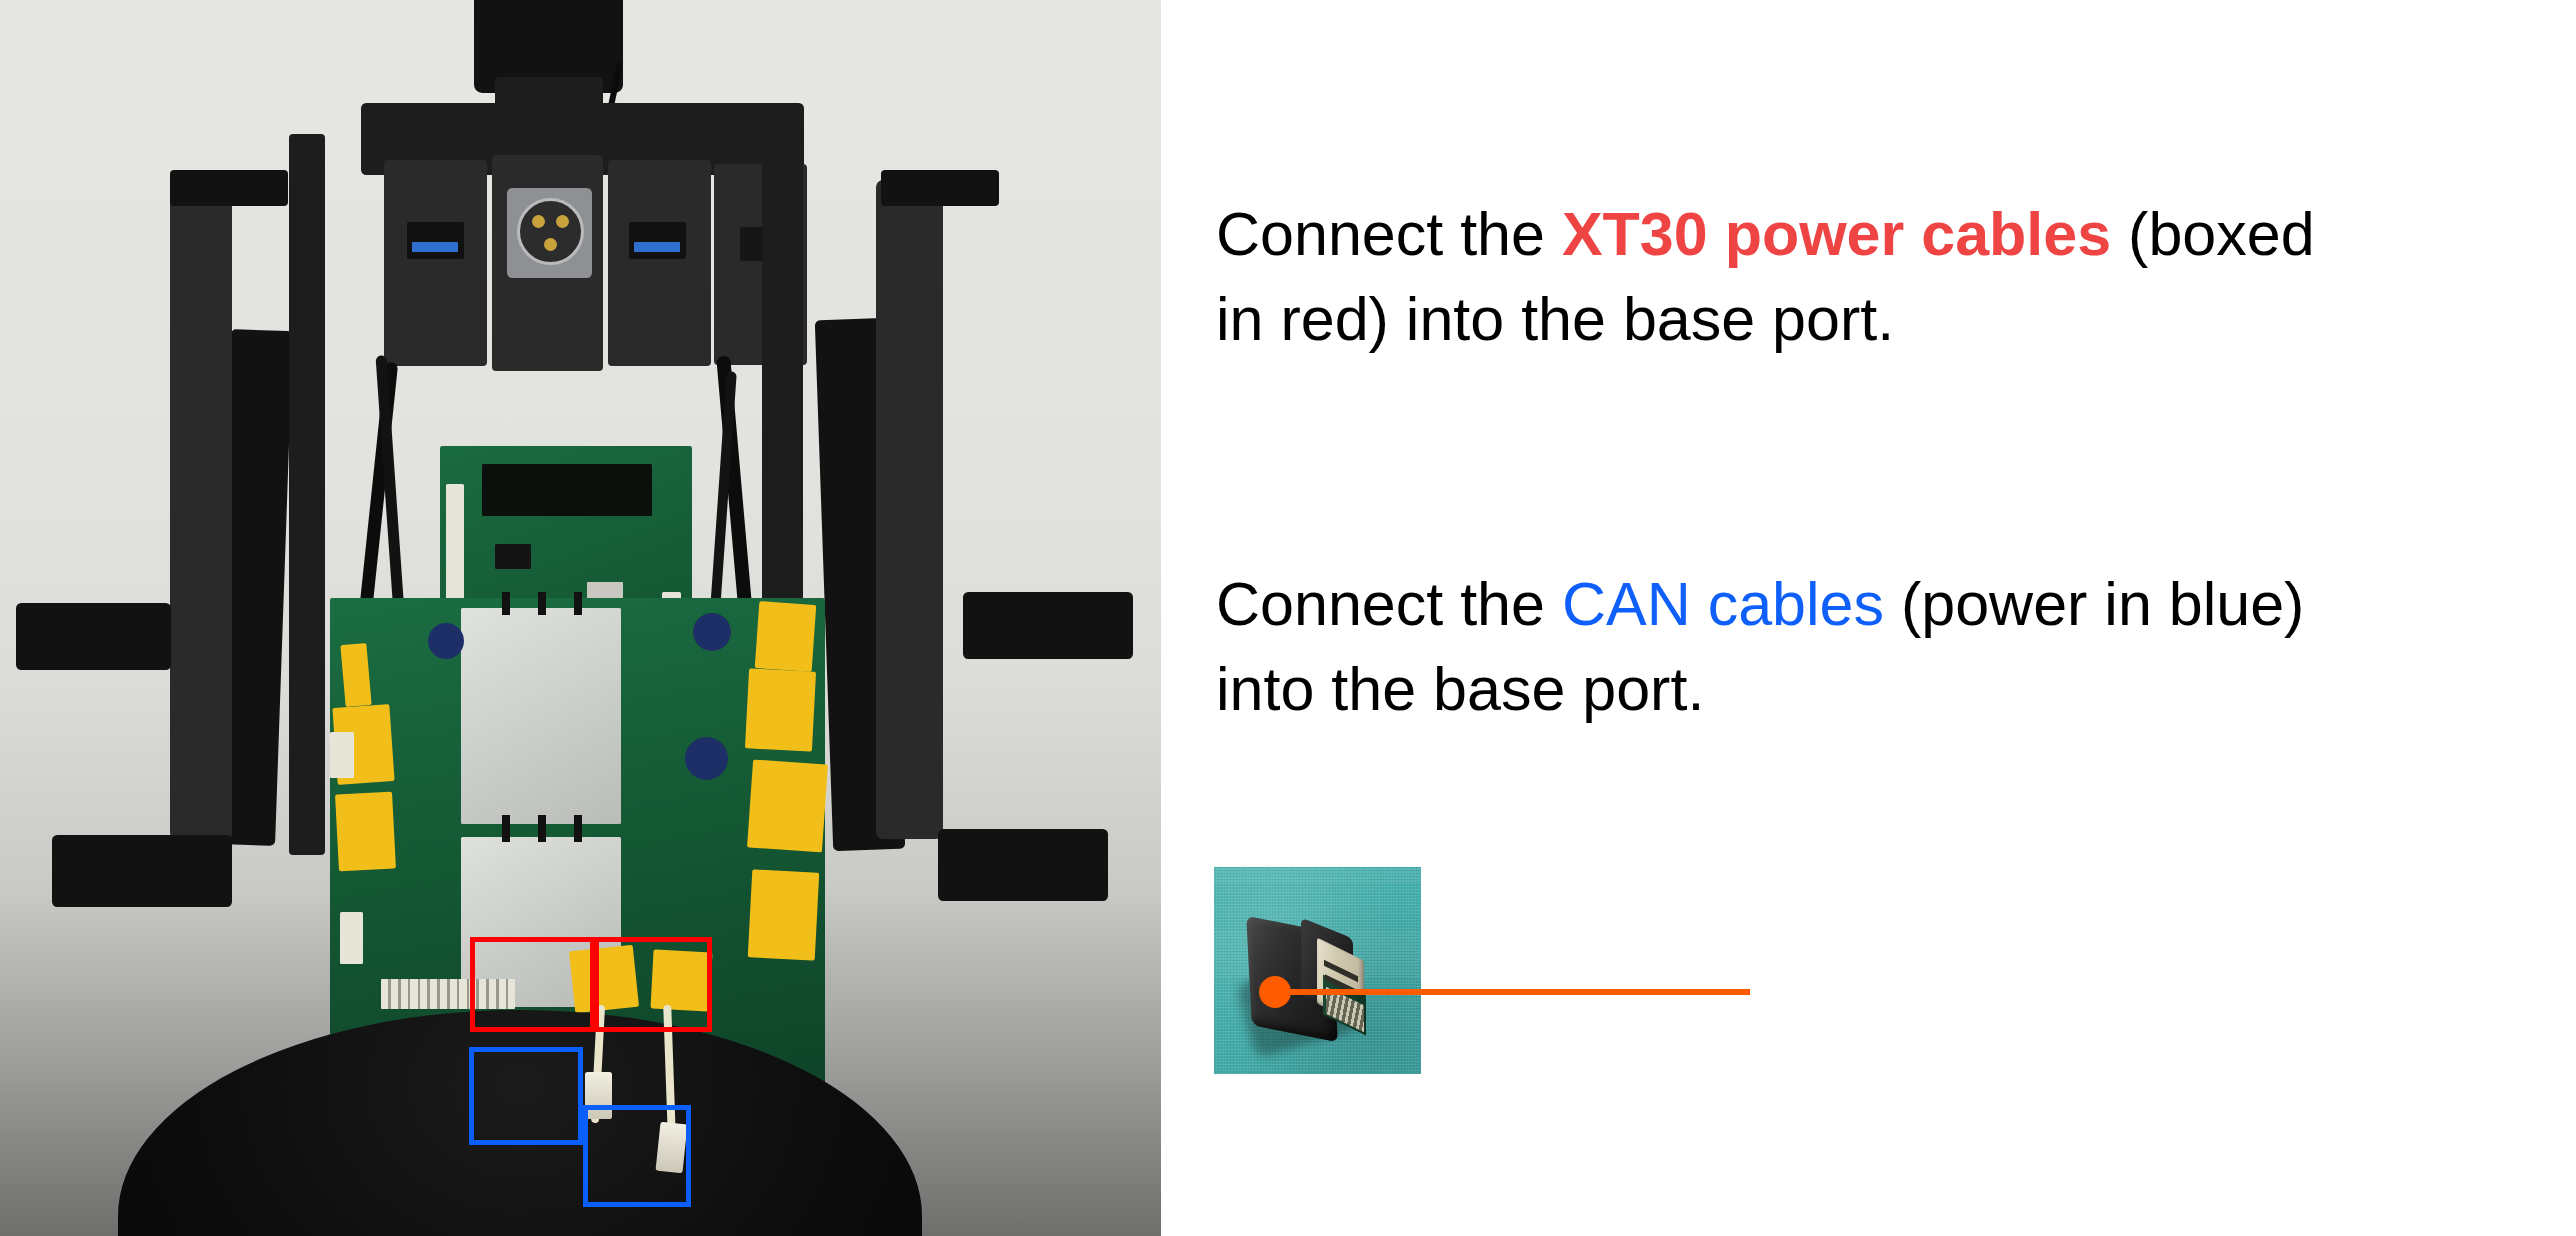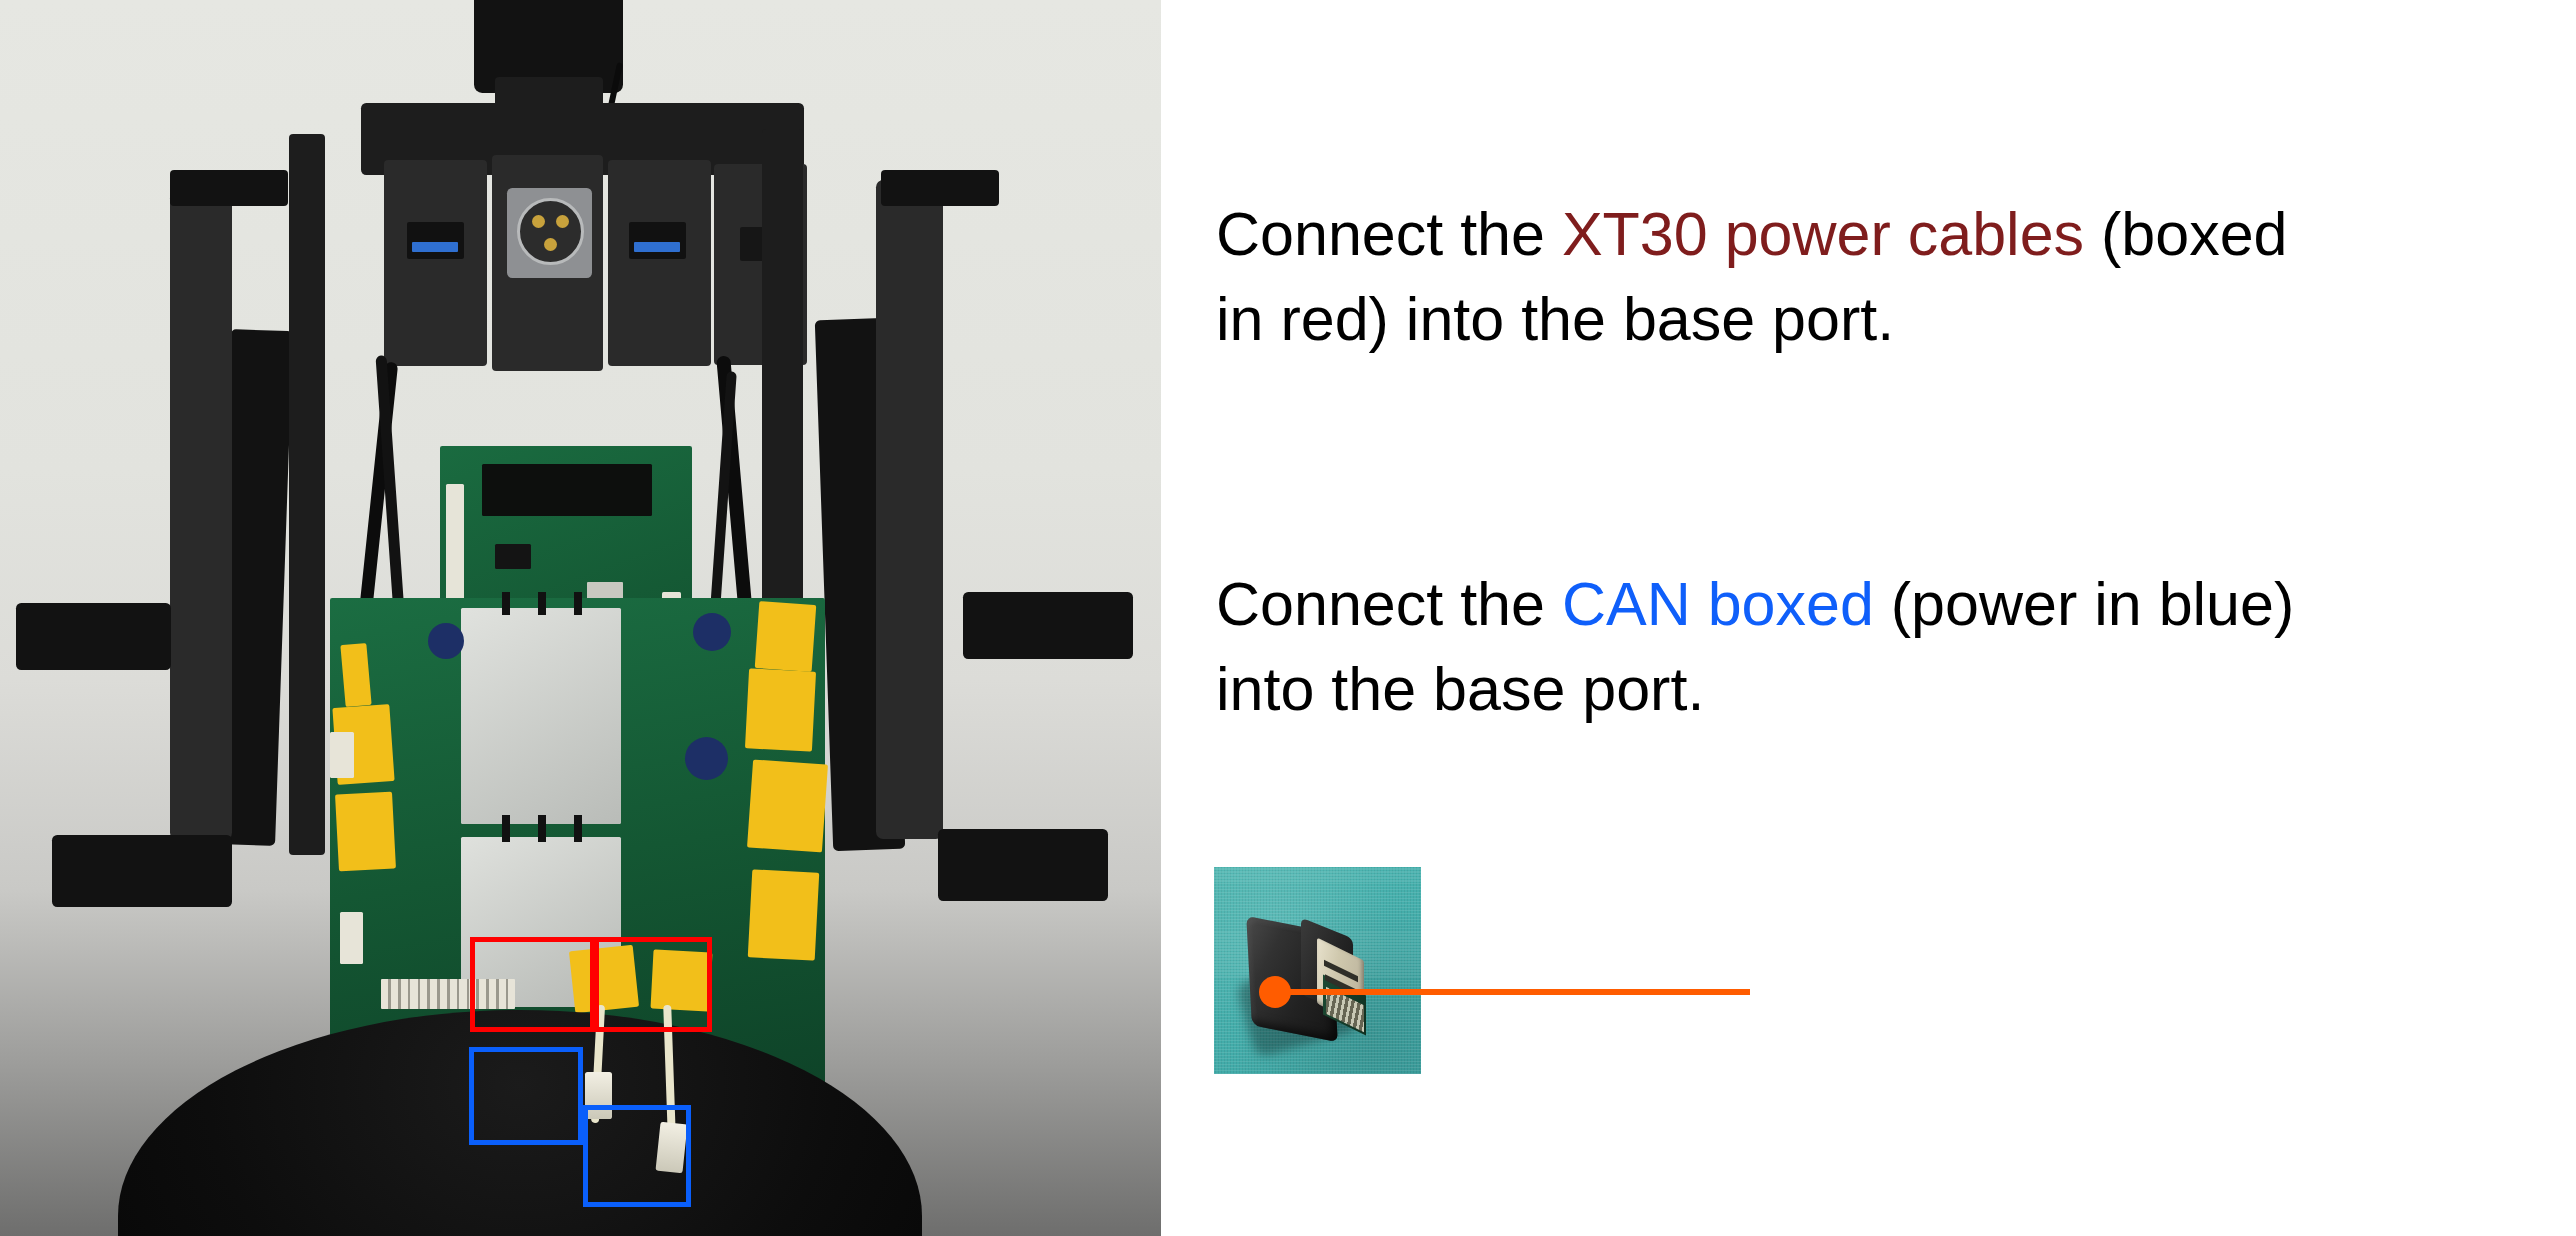--- a/index.html
+++ b/index.html
@@ -31,21 +31,21 @@
   .abox.blue{border:5.7px solid #0a5ffb;}
 
   
   #text-col{position:absolute;left:1161px;top:0;width:1549px;height:1236px;background:#fff;}
   .para{position:absolute;left:55px;width:1437px;
         font-size:61px;line-height:1.40;color:#000;
         text-align:justify;text-justify:inter-word;
         font-family:"Liberation Sans",sans-serif;font-weight:400;}
   #para1{top:192px;}
   #para2{top:562px;}
-  .para .hl-red{color:#7f1d1d;}
+  .para .hl-red{color:#ef4444;font-weight:bold;}
   .para .hl-blue{color:#0f5ffa;}
   .para .lastline{text-align:left;}
 
   
   #inset{position:absolute;left:53px;top:867px;width:207px;height:207px;overflow:hidden;
          background:#45afac;}
   .inset-bg{position:absolute;inset:0;
       background:
         radial-gradient(circle at 30% 25%, rgba(255,255,255,.10), rgba(0,0,0,0) 55%),
         radial-gradient(circle at 75% 80%, rgba(0,0,0,.12), rgba(0,0,0,0) 60%),
@@ -182,21 +182,21 @@
   </div>
 
   <div id="text-col">
 
     <div class="para" id="para1">
       <span>Connect  the  </span><span class="hl-red">XT30 power cables</span><span>  (boxed</span>
       <div class="lastline">in red) into the base port.</div>
     </div>
 
     <div class="para" id="para2">
-      <span>Connect  the  </span><span class="hl-blue">CAN boxed</span><span>  (power in blue)</span>
+      <span>Connect  the  </span><span class="hl-blue">CAN cables</span><span>  (power in blue)</span>
       <div class="lastline">into the base port.</div>
     </div>
 
     <div id="inset">
       <div class="inset-bg"></div>
       <div class="inset-tex"></div>
       <div class="conn-shadow"></div>
       <div class="conn-body"></div>
       <div class="conn-body2"></div>
       <div class="conn-head"></div>

